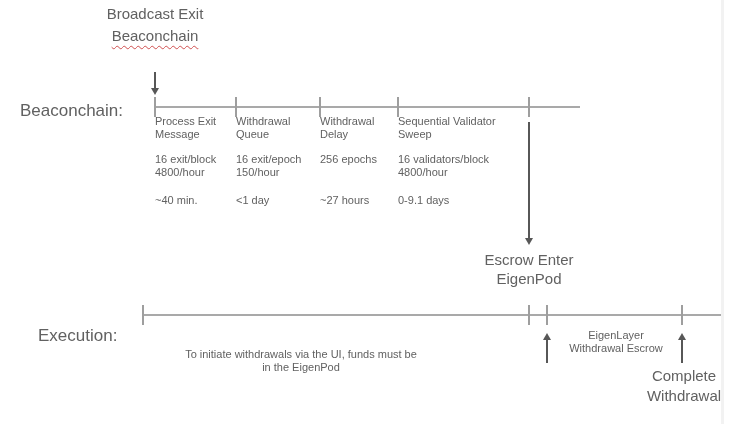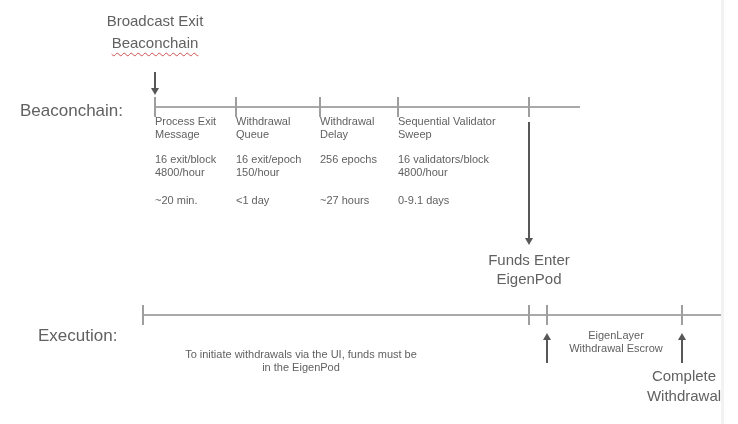--- a/index.html
+++ b/index.html
@@ -43,21 +43,21 @@
   .big-label  { font-size:15px; line-height:20px; }
   .funds-label{ font-size:15px; line-height:19px; }
 
   .slide-edge { background:#f2f2f2; }
 </style>
 </head>
 <body>
 
 <div class="canvas">
 
-  <div class="abs title-text center" style="left:75px; top:3px; width:160px;margin-top:7px;">
+  <div class="abs title-text center" style="left:75px; top:3px; width:160px;">
     <span>Broadcast Exit</span>
     <span class="squiggle">Beaconchain</span>
   </div>
 
   <div>
     <div class="abs arrow-line" style="left:154px; top:72px; height:17px;"></div>
     <div class="abs head-down" style="left:150.5px; top:88px;"></div>
   </div>
 
   <div class="abs row-label" style="left:20px; top:101px;">Beaconchain:</div>
@@ -68,21 +68,21 @@
   <div class="abs tick" style="left:235px; top:97px;"></div>
   <div class="abs tick" style="left:319px; top:97px;"></div>
   <div class="abs tick" style="left:397px; top:97px;"></div>
   <div class="abs tick" style="left:528px; top:97px;"></div>
 
   <div class="segment" style="left:155px; width:81px;">
     <div class="seg-text seg-name pre">Process Exit
 Message</div>
     <div class="seg-text seg-rate pre">16 exit/block
 4800/hour</div>
-    <div class="seg-text seg-duration pre">~20 min.</div>
+    <div class="seg-text seg-duration pre">~40 min.</div>
   </div>
 
   <div class="segment" style="left:236px; width:84px;">
     <div class="seg-text seg-name pre">Withdrawal
 Queue</div>
     <div class="seg-text seg-rate pre">16 exit/epoch
 150/hour</div>
     <div class="seg-text seg-duration pre">&lt;1 day</div>
   </div>
 
@@ -99,21 +99,21 @@
     <div class="seg-text seg-rate pre">16 validators/block
 4800/hour</div>
     <div class="seg-text seg-duration pre">0-9.1 days</div>
   </div>
 
   <div>
     <div class="abs arrow-line" style="left:528px; top:122px; height:116px;"></div>
     <div class="abs head-down" style="left:524.5px; top:238px;"></div>
   </div>
 
-  <div class="abs center pre funds-label" style="left:449px; top:250px; width:160px;">Funds Enter
+  <div class="abs center pre funds-label" style="left:449px; top:250px; width:160px;">Escrow Enter
 EigenPod</div>
 
   <div class="abs row-label" style="left:38px; top:303px;margin-top:23px;">Execution:</div>
 
   <div class="abs hline" style="left:143px; top:314px; width:580px;"></div>
 
   <div class="abs tick" style="left:142px; top:305px;"></div>
   <div class="abs tick" style="left:528px; top:305px;"></div>
   <div class="abs tick" style="left:546px; top:305px;"></div>
   <div class="abs tick" style="left:681px; top:305px;"></div>

